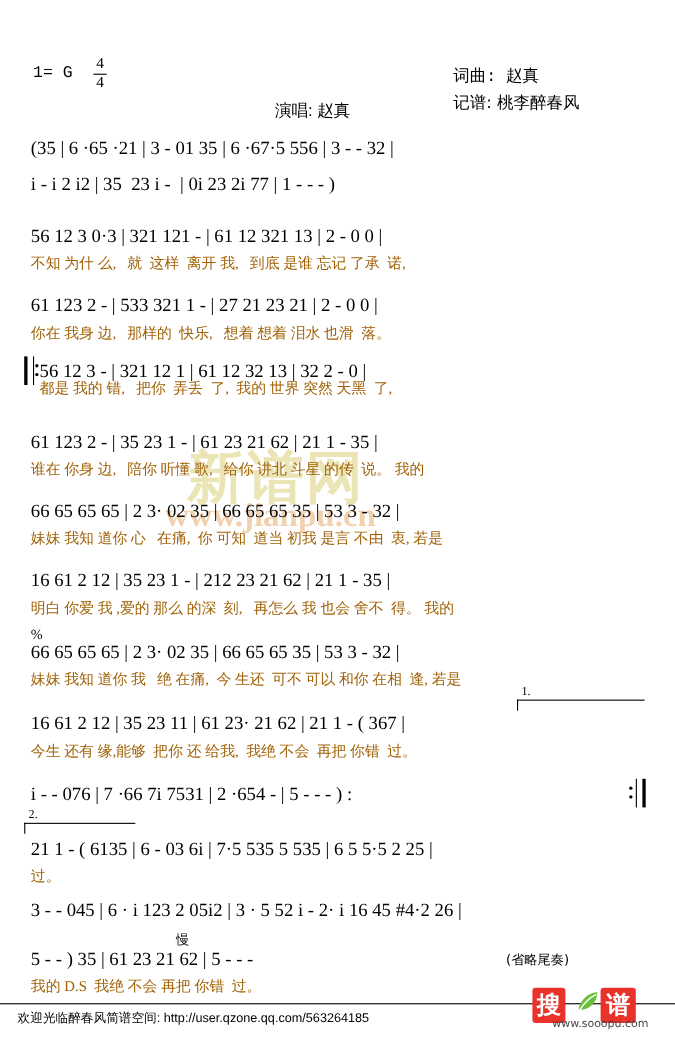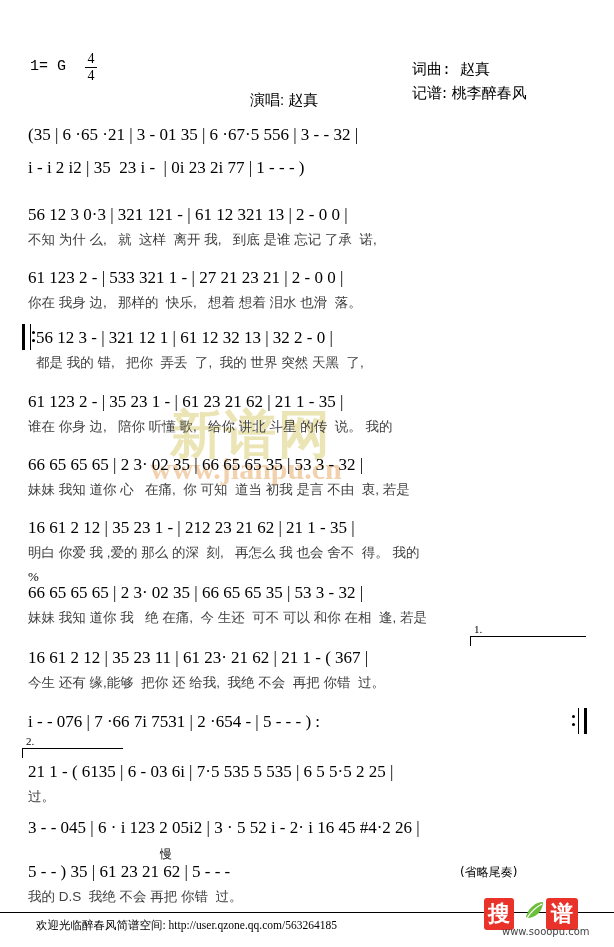--- a/index.html
+++ b/index.html
@@ -72,24 +72,24 @@
   .notes{
     position:absolute;left:28px;
     font-family:"Liberation Serif", serif;
     font-size:17px;
     white-space:pre;
     letter-spacing:0px;
     color:#000;
   }
   .lyrics{
     position:absolute;left:28px;
-    font-family:Liberation Sans, sans-serif;
+    font-family:Liberation Serif, serif;
     font-size:13.5px;
     white-space:pre;
-    color:#404040;
+    color:#a16207;
   }
 
   
   .repeat-open{
     position:absolute;
     width:5px;height:26px;
     border-left:3px solid #000;
     border-right:1px solid #000;
   }
   .repeat-open:after{
@@ -126,23 +126,23 @@
   }
   .note-ann{
     position:absolute;font-size:12px;font-family:"DejaVu Sans", sans-serif;
   }
 
   
   .footer-line{
     position:absolute;left:0;top:912px;width:614px;height:1px;background:#000;
   }
   .footer-text{
-    position:absolute;left:36px;top:918px;
+    position:absolute;left:16px;top:918px;
     font-size:11.5px;
-    font-family:Liberation Serif, serif;
+    font-family:Liberation Sans, sans-serif;
     text-align:right;
   }
   .sogou-logo{
     position:absolute;right:10px;top:898px;
     width:120px;height:34px;
   }
   .sogou-box{
     position:absolute;left:0;top:0;
     background:#e8322a;color:#fff;
     font-family:"DejaVu Sans", sans-serif;
@@ -199,21 +199,21 @@
   </div>
 
   <div class="row" style="top:268px">
     <div class="notes" style="top:0">61 123 2 - | 533 321 1 - | 27 21 23 21 | 2 - 0 0 |</div>
     <div class="lyrics" style="top:26px">你在 我身 边,   那样的  快乐,   想着 想着 泪水 也滑  落。</div>
   </div>
 
   <div class="row" style="top:328px">
     <div class="repeat-open" style="left:22px;top:-4px"></div>
     <div class="notes" style="left:36px;top:0">56 12 3 - | 321 12 1 | 61 12 32 13 | 32 2 - 0 |</div>
-    <div class="lyrics" style="left:36px;top:26px">都是 我的 错,   把你  弄丢  了,  我的 世界 突然 天黑  了,</div>
+    <div class="lyrics" style="left:36px;top:16px">都是 我的 错,   把你  弄丢  了,  我的 世界 突然 天黑  了,</div>
   </div>
 
   <div class="row" style="top:392px">
     <div class="notes" style="top:0">61 123 2 - | 35 23 1 - | 61 23 21 62 | 21 1 - 35 |</div>
     <div class="lyrics" style="top:26px">谁在 你身 边,   陪你 听懂 歌,   给你 讲北 斗星 的传  说。 我的</div>
   </div>
 
   <div class="row" style="top:455px">
     <div class="notes" style="top:0">66 65 65 65 | 2 3· 02 35 | 66 65 65 35 | 53 3 - 32 |</div>
     <div class="lyrics" style="top:26px">妹妹 我知 道你 心   在痛,  你 可知  道当 初我 是言 不由  衷, 若是</div>

